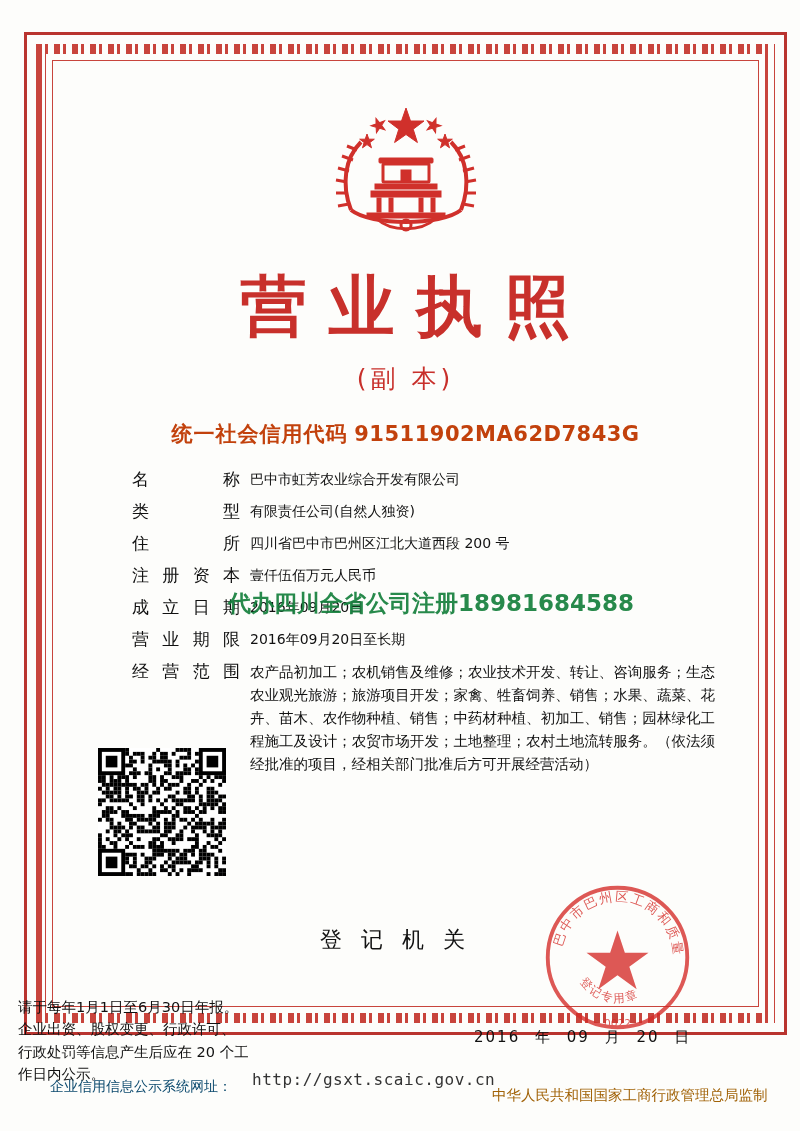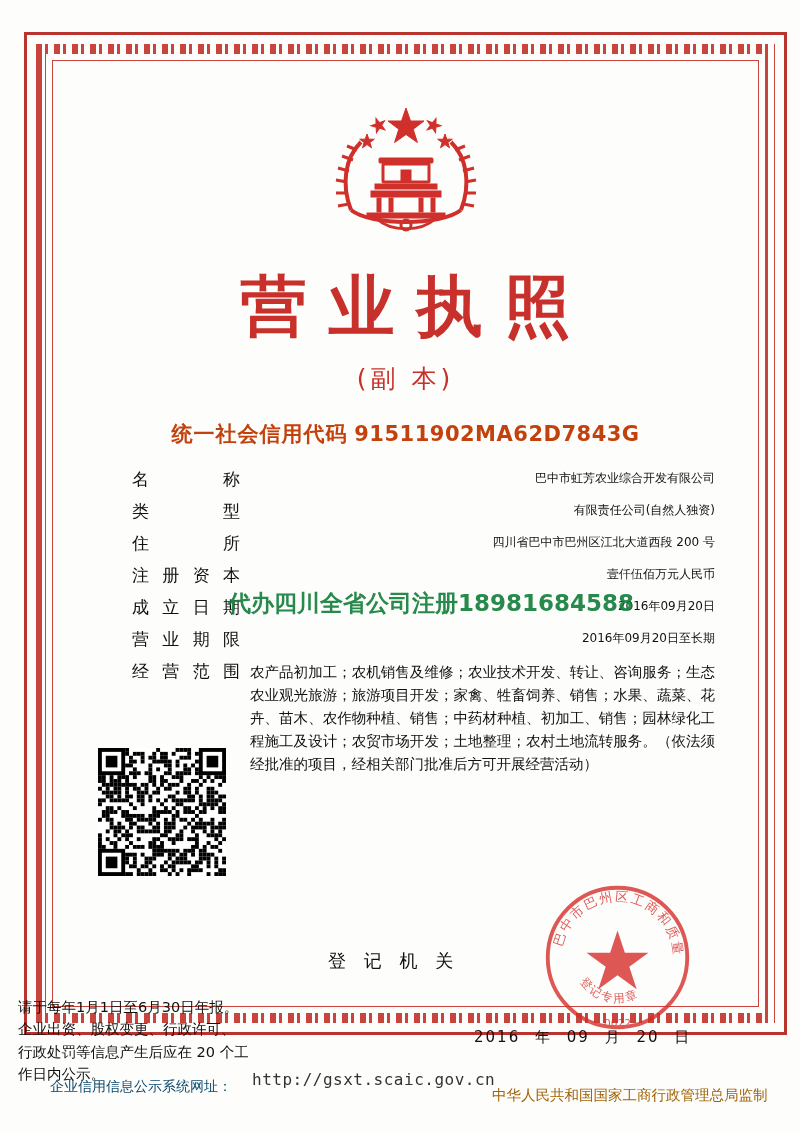--- a/index.html
+++ b/index.html
@@ -132,26 +132,25 @@
   }
   .row .label.spread {
     letter-spacing: 0;
     display: flex;
     justify-content: space-between;
     padding-right: 10px;
     box-sizing: border-box;
   }
   .row .value {
     flex: 1;
-    font-size: 12px;
+    font-size: 14px;
     color: #111;
     font-family: "DejaVu Sans", sans-serif;
     line-height: 1.5;
     padding-top: 1px;
-    text-align: right;
   }
   .row.scope .value {
     font-size: 14.5px;
     line-height: 1.58;
     text-align: justify;
   }
 
   
   .qr {
     position: absolute;
@@ -163,27 +162,26 @@
   }
   .qr canvas, .qr .qrgrid {
     width: 128px;
     height: 128px;
     display: block;
   }
 
   
   .reg-authority {
     position: absolute;
-    left: 328px;
+    left: 320px;
     top: 925px;
-    font-size: 18px;
+    font-size: 22px;
     letter-spacing: 6px;
     color: #111;
     font-family: "DejaVu Sans", sans-serif;
-    margin-top: 24px;
   }
   .reg-date {
     position: absolute;
     left: 470px;
     top: 1028px;
     font-size: 15px;
     color: #111;
     font-family: "DejaVu Sans", sans-serif;
     letter-spacing: 2px;
   }

